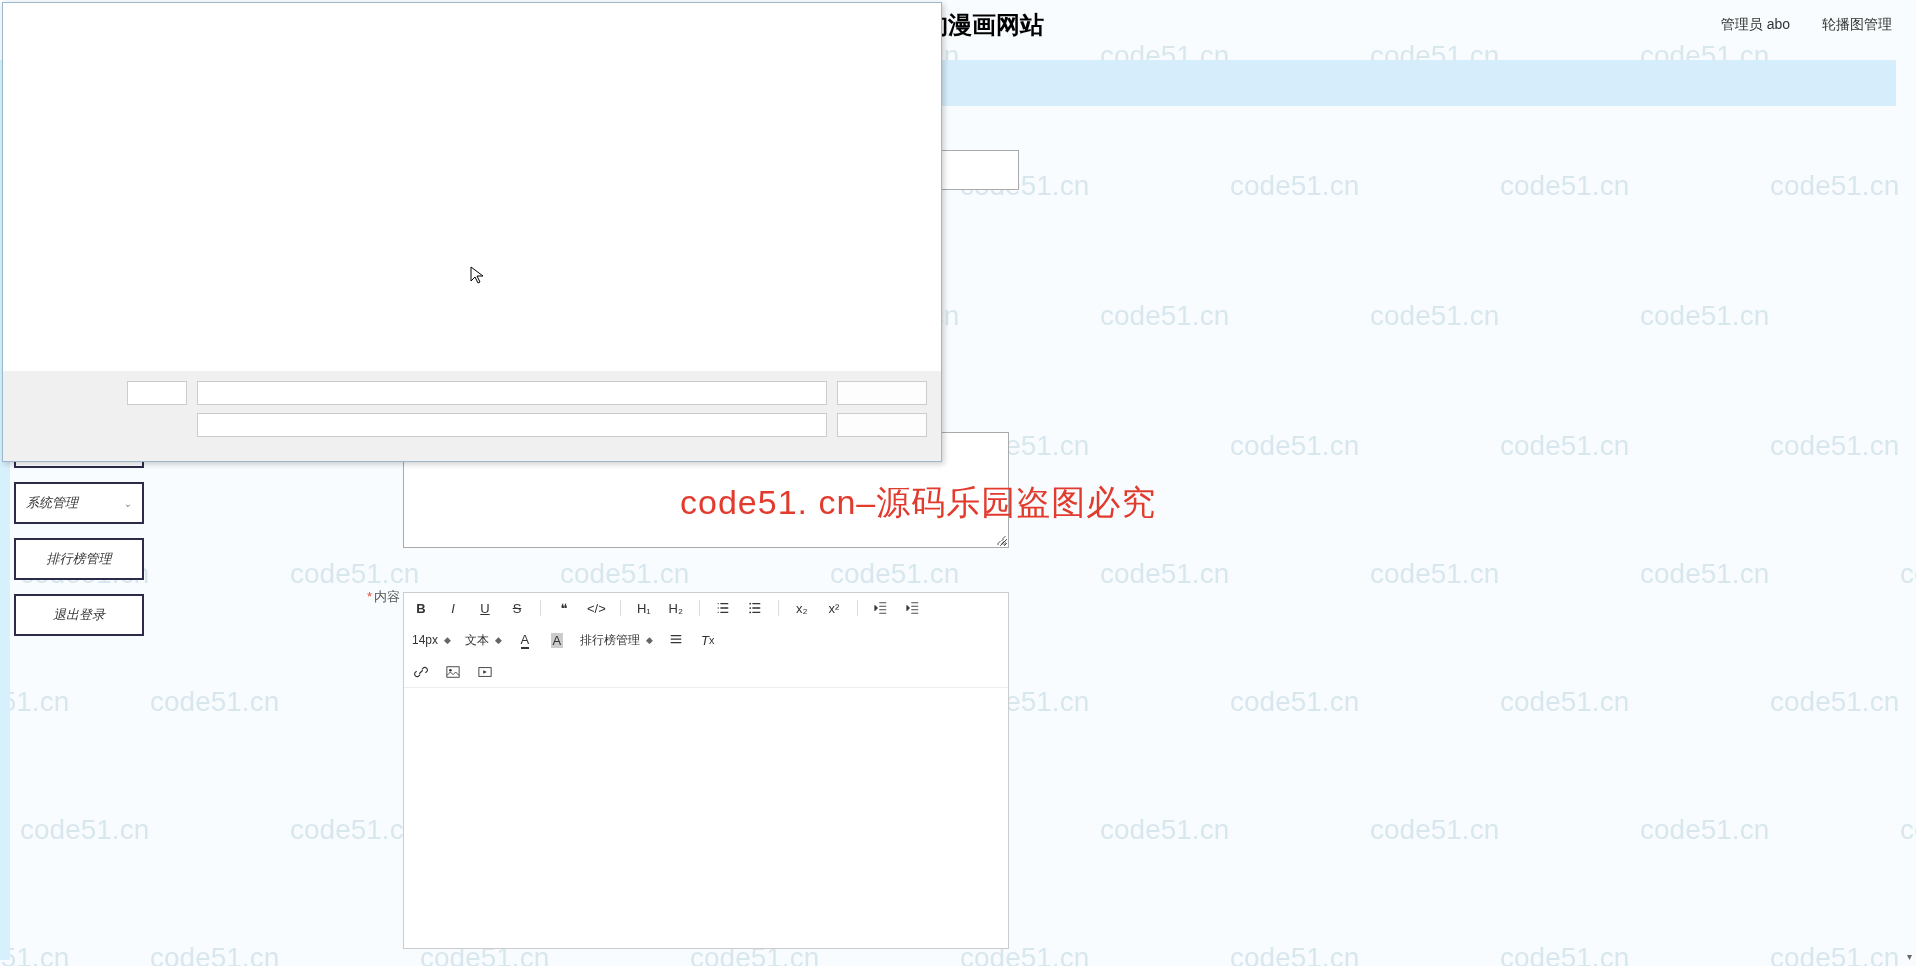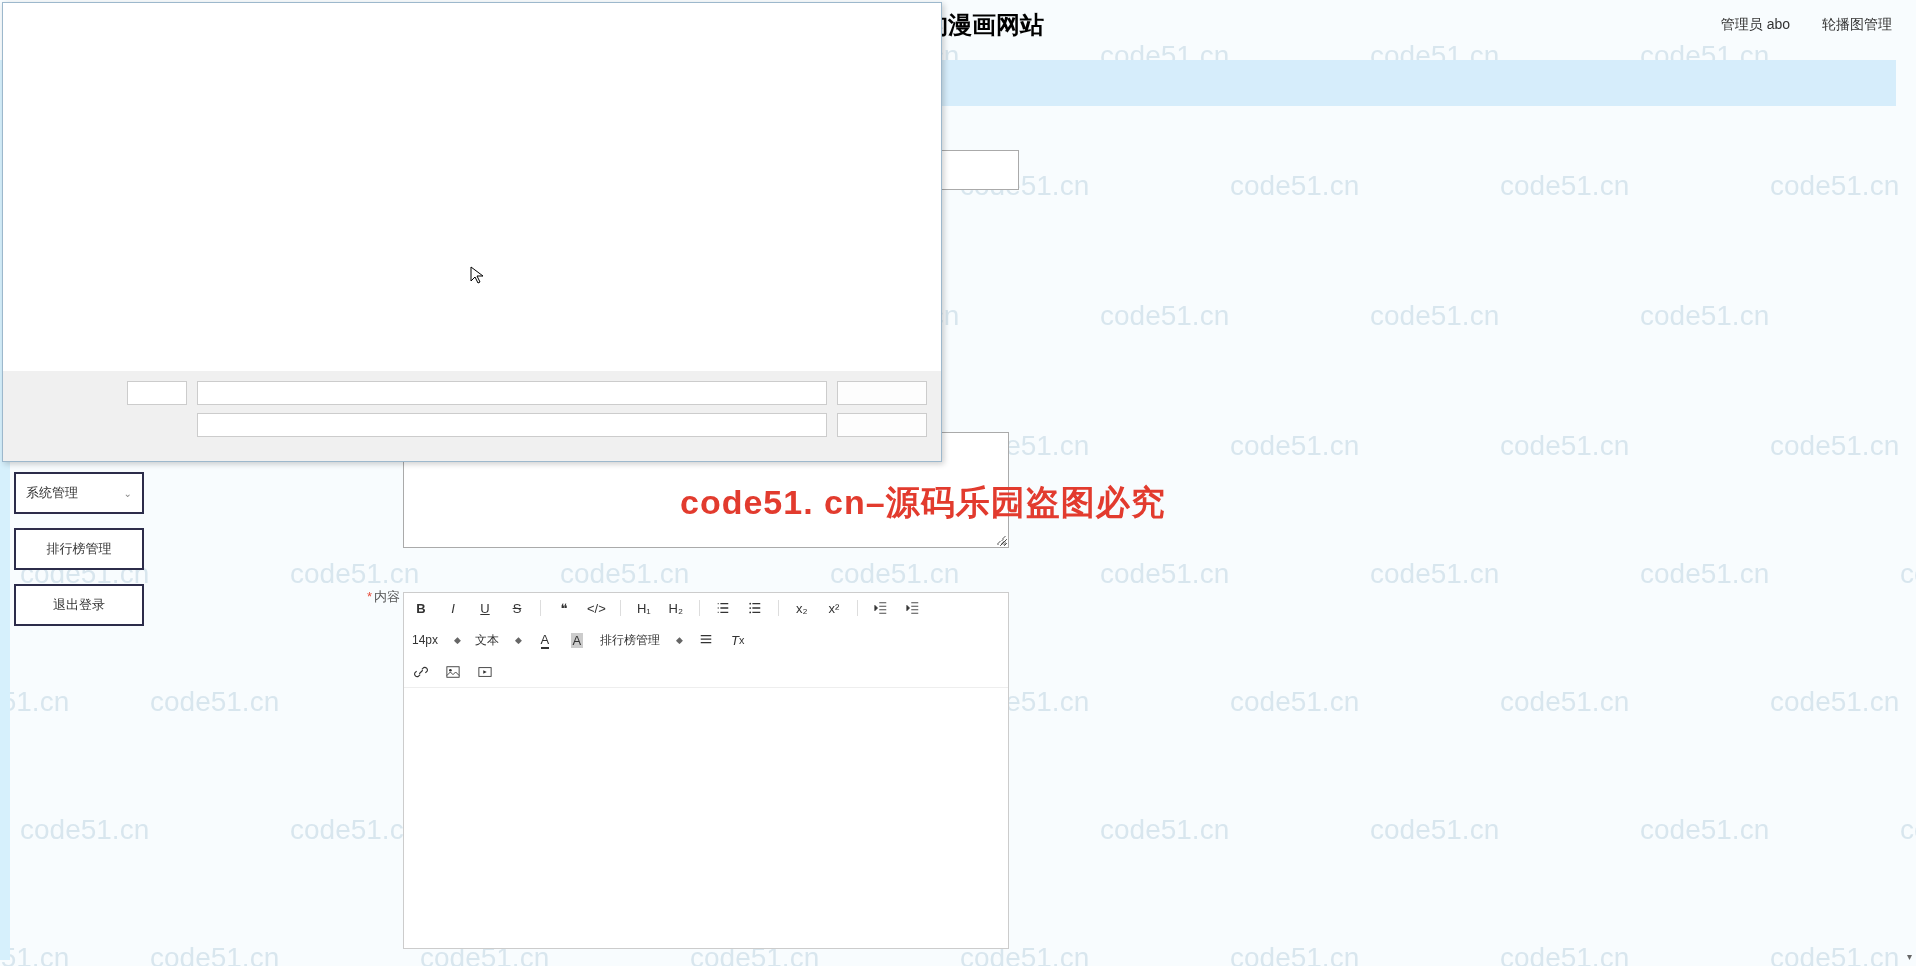--- a/index.html
+++ b/index.html
@@ -55,23 +55,24 @@
       gap: 32px;
       font-size: 14px;
       color: #333;
     }
     .header-link {
       cursor: pointer;
     }
     .sidebar {
       position: absolute;
       left: 14px;
-      top: 360px;
+      top: 370px;
       width: 130px;
       z-index: 3;
+      font-style: italic;
     }
     .sidebar-item {
       border: 2px solid #2c2c4a;
       background: #fff;
       padding: 10px 10px;
       margin-bottom: 14px;
       font-size: 13px;
       color: #333;
       display: flex;
       align-items: center;
@@ -153,37 +154,37 @@
       font-size: 13px;
     }
     .tb-sep {
       width: 1px;
       height: 16px;
       background: #ddd;
     }
     .tb-select {
       display: inline-flex;
       align-items: center;
-      gap: 16px;
+      gap: 6px;
       font-size: 12px;
     }
     .tb-caret {
       font-size: 9px;
       color: #666;
     }
     .editor-body {
       height: 260px;
       background: #fff;
     }
     .big-watermark {
       position: absolute;
       left: 680px;
       top: 480px;
       font-size: 34px;
-      font-weight: 700;
+      font-weight: 400;
       color: #e23b2e;
       z-index: 5;
       letter-spacing: 1px;
     }
     .file-dialog {
       position: absolute;
       left: 2px;
       top: 2px;
       width: 940px;
       height: 460px;

